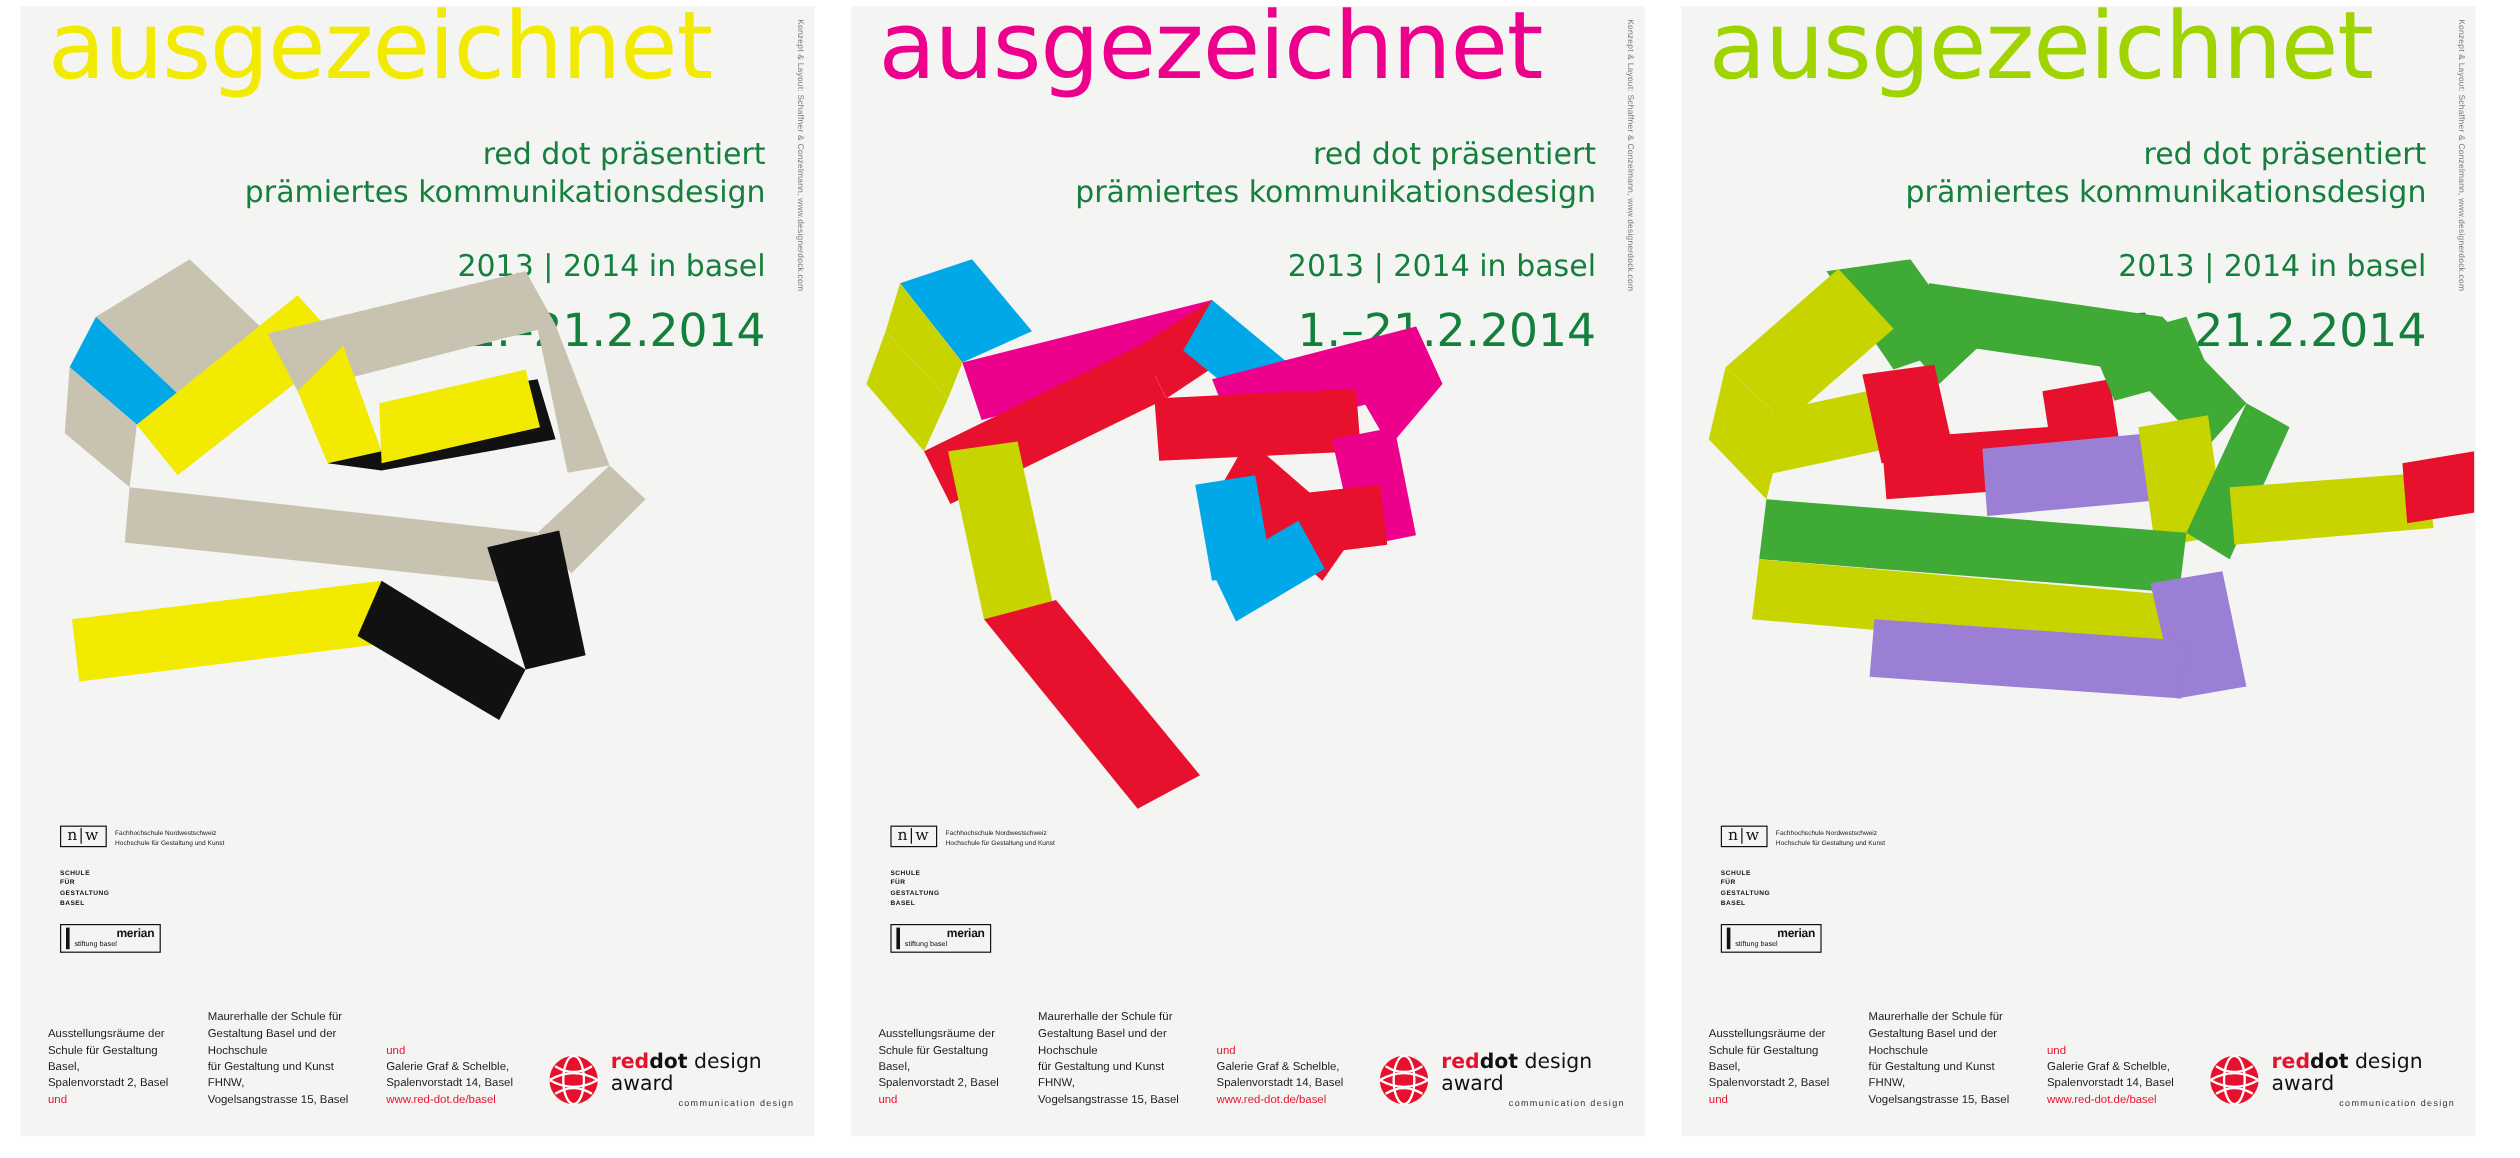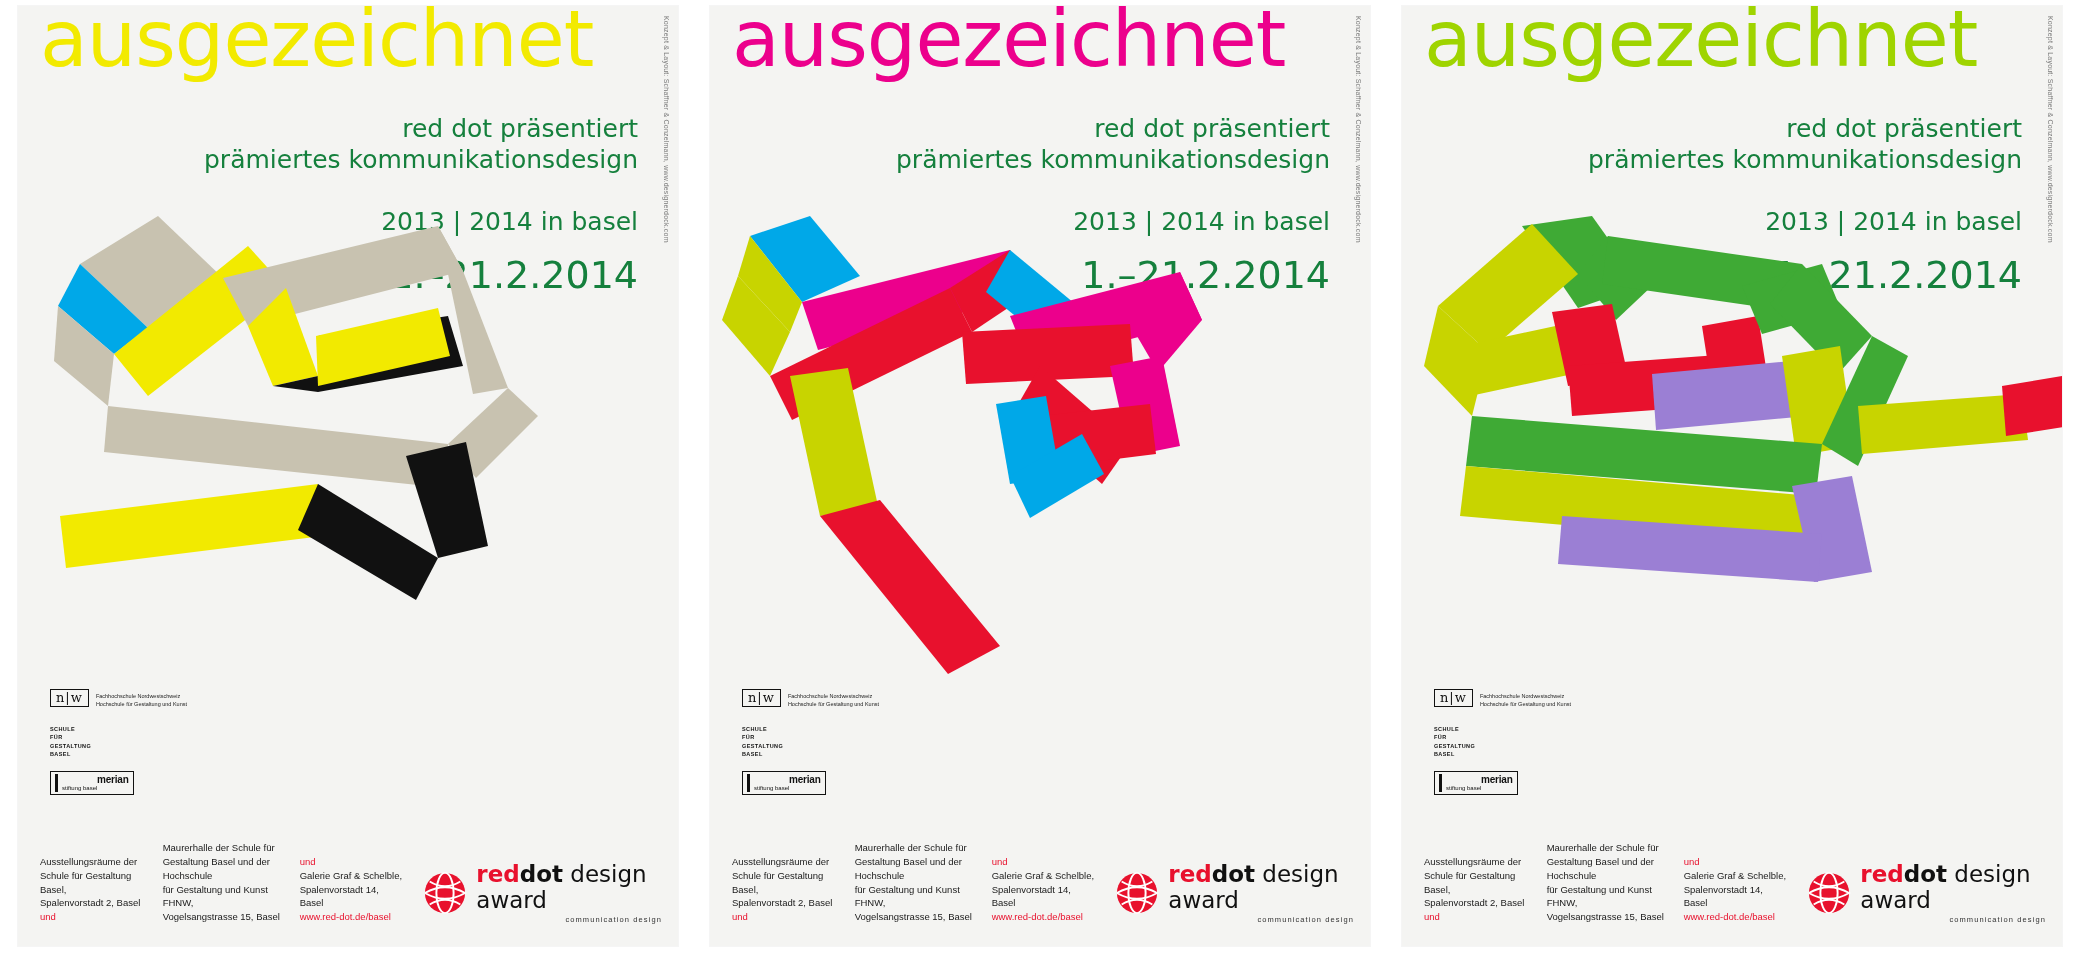--- a/index.html
+++ b/index.html
@@ -49,21 +49,21 @@
 
   .footer{position:absolute;left:22px;right:16px;bottom:22px;display:flex;align-items:flex-end;gap:18px;}
   .fcol{font-size:9.5px;line-height:1.45;color:#1a1a1a;}
   .fcol.c1{width:132px;}
   .fcol.c2{width:150px;}
   .fcol.c3{width:132px;}
   .und{color:#e8112d;}
   .url{color:#e8112d;}
   .reddot{margin-left:auto;display:flex;align-items:center;gap:8px;}
   .reddot-mark{width:46px;height:46px;flex:none;}
-  .reddot-txt{font-size:23px;line-height:1.1;color:#111;font-family:"DejaVu Sans",sans-serif;}
+  .reddot-txt{font-size:17px;line-height:1.1;color:#111;font-family:"DejaVu Sans",sans-serif;}
   .reddot-txt .rd{color:#e8112d;font-weight:bold;}
   .reddot-txt .da{font-weight:bold;}
   .reddot-sub{font-size:7.5px;letter-spacing:1.1px;color:#333;margin-top:2px;text-align:right;}
 </style>
 </head>
 <body>
 
 <div class="stage">
 
   <div class="poster p1">

